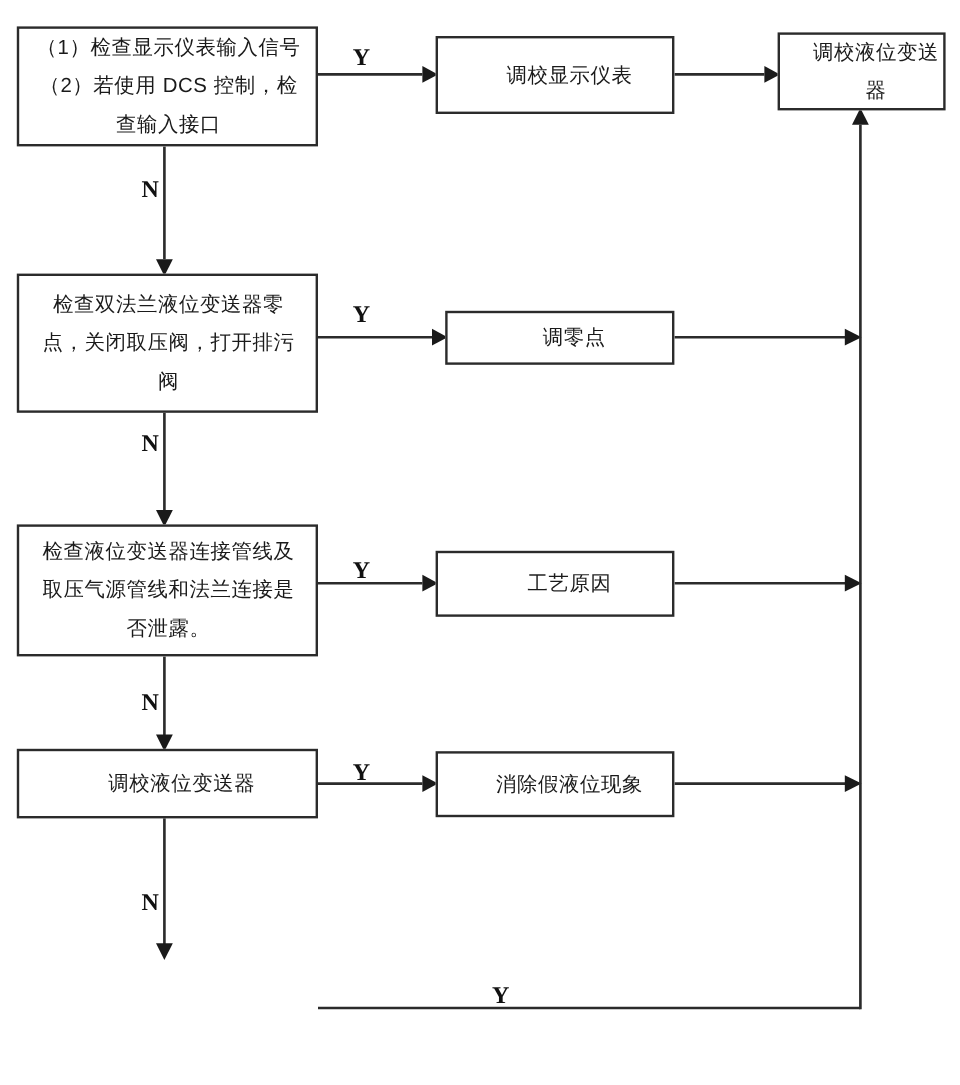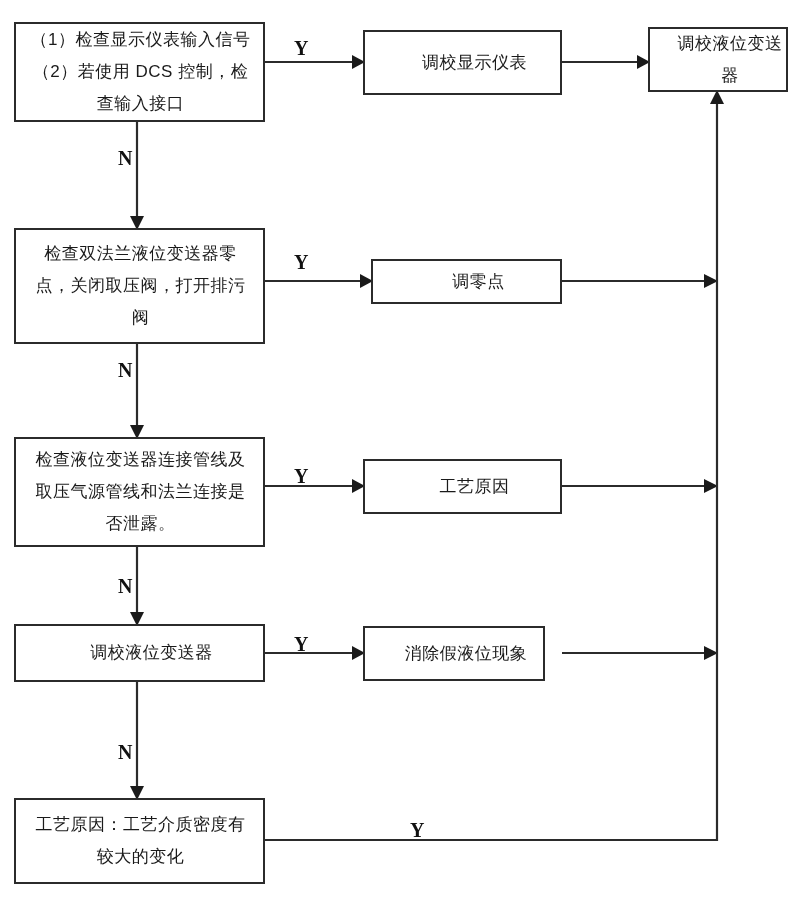--- a/index.html
+++ b/index.html
@@ -138,27 +138,24 @@
   </div>
 
   <div class="node center" style="left:363px; top:459px; width:199px; height:55px;">
     <span class="node-text">工艺原因</span>
   </div>
 
   <div class="node center" style="left:14px; top:624px; width:251px; height:58px;">
     <span class="node-text">调校液位变送器</span>
   </div>
 
-  <div class="node center" style="left:363px; top:626px; width:182px; height:55px;">
+  <div class="node center" style="left:363px; top:626px; width:199px; height:55px;">
     <span class="node-text">消除假液位现象</span>
   </div>
 
-  <div class="node left" style="left:14px; top:798px; width:251px; height:86px;">
-    <span class="node-text">工艺原因：工艺介质密度有较大的变化</span>
-  </div>
 
   <span class="edge-label" style="left:294px; top:38px;">Y</span>
   <span class="edge-label" style="left:118px; top:148px;">N</span>
   <span class="edge-label" style="left:294px; top:252px;">Y</span>
   <span class="edge-label" style="left:118px; top:360px;">N</span>
   <span class="edge-label" style="left:294px; top:466px;">Y</span>
   <span class="edge-label" style="left:118px; top:576px;">N</span>
   <span class="edge-label" style="left:294px; top:634px;">Y</span>
   <span class="edge-label" style="left:118px; top:742px;">N</span>
   <span class="edge-label" style="left:410px; top:820px;">Y</span>

